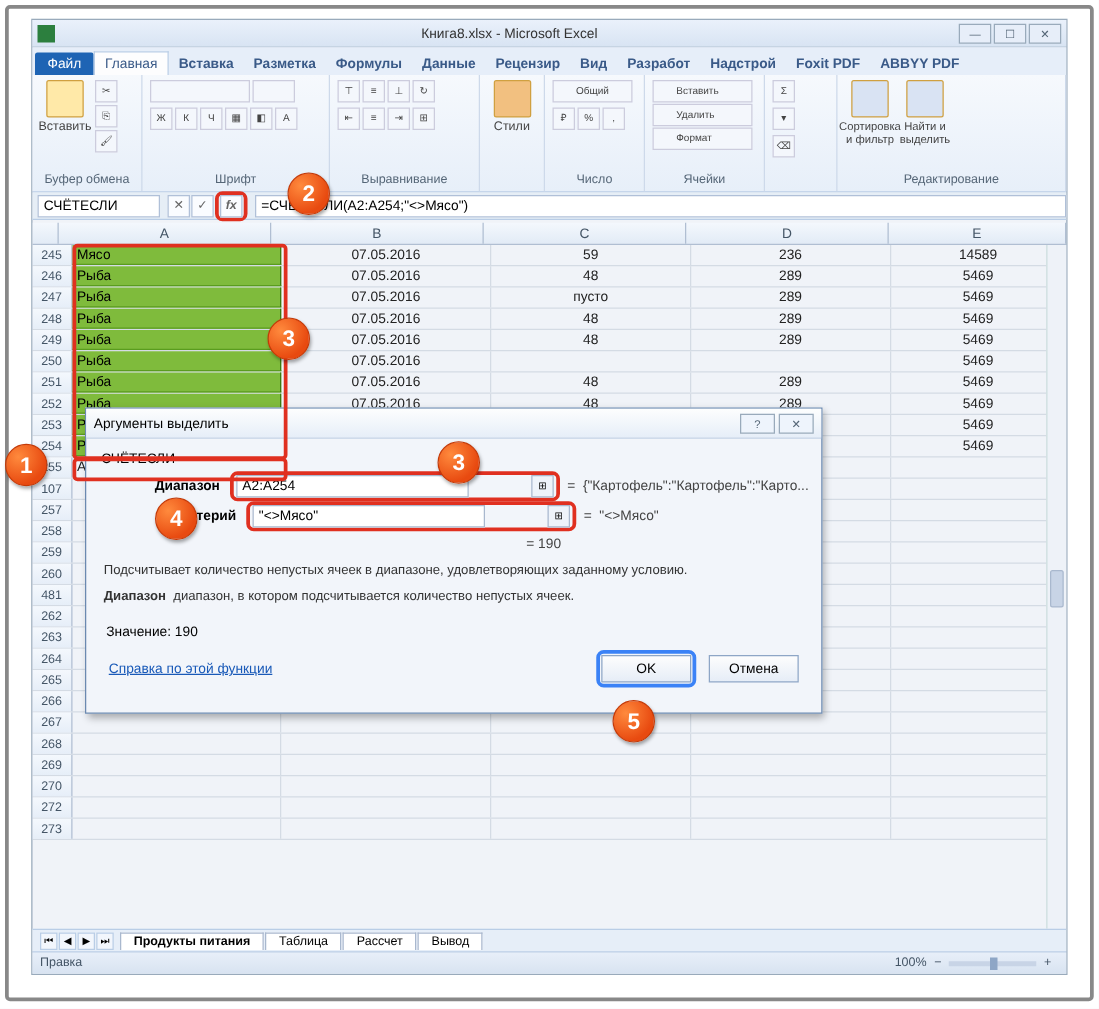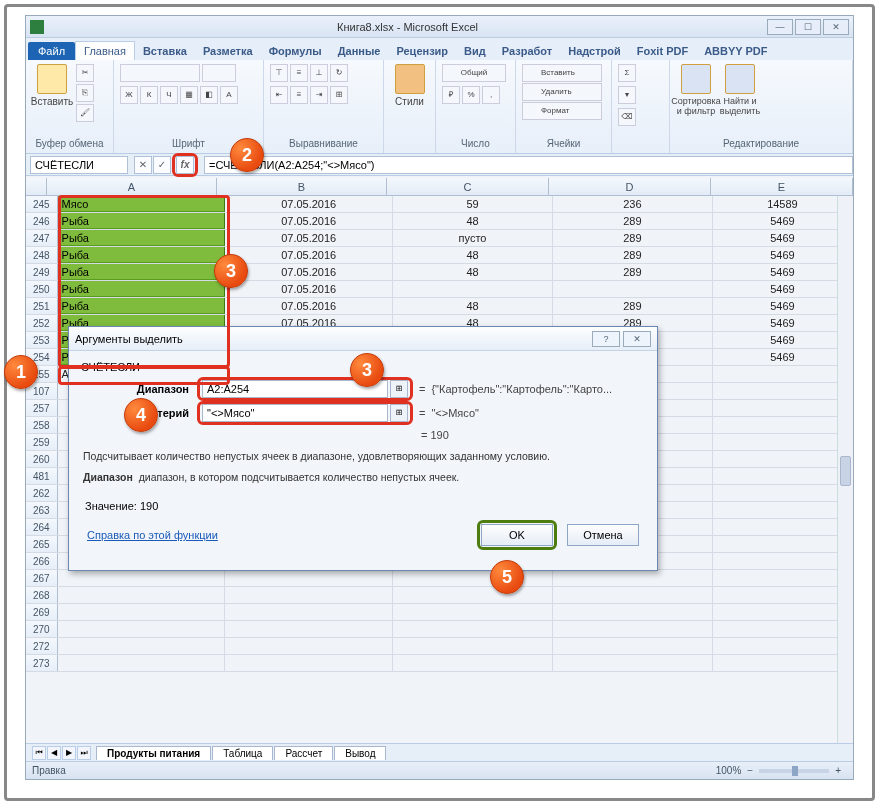--- a/index.html
+++ b/index.html
@@ -71,22 +71,22 @@
 .dialog .refbtn { width: 18px; height: 18px; border: 1px solid #a9b8ce; background: #eef3fa; margin-left: 2px; font-size: 8px; text-align: center; line-height: 15px; }
 .dialog .argeq { padding: 0 6px; color: #444; }
 .dialog .argres { color: #444; }
 .dialog .desc { padding: 8px 4px 4px; line-height: 1.4; color: #333; font-size: 10.5px; }
 .dialog .desc b { font-weight: bold; }
 .dialog .val { padding: 12px 6px 4px; }
 .dialog .dfooter { display: flex; align-items: center; padding: 4px 8px 10px; gap: 10px; }
 .dialog .dfooter a { color: #1a5ab8; text-decoration: underline; cursor: pointer; }
 .dialog .dfooter .fsp { flex: 1; }
 .dialog .btn { width: 72px; height: 22px; border: 1px solid #8ea6c6; background: linear-gradient(#fdfdfd,#e6edf7); text-align: center; line-height: 20px; font-size: 11px; }
-.red-frame { border: 3px solid #4d7c0f; border-radius: 6px; padding: 1px; }
-.arg-red-wrap { border: 3px solid #e03020; border-radius: 6px; padding: 0 2px; display: flex; align-items: center; height: 24px; }
+.red-frame { border: 3px solid #3b82f6; border-radius: 6px; padding: 1px; }
+.arg-red-wrap { border: 3px solid #e03020; border-radius: 6px; padding: 0 2px; display: flex; align-items: center; height: 24px; gap: 48px; }
 
 
 .sheet-tabs { position: absolute; left: 0; right: 0; bottom: 18px; height: 18px; background: #e6eef8; border-top: 1px solid #b9cde6; display: flex; align-items: center; font-size: 10px; padding-left: 6px; gap: 1px; }
 .sht { padding: 1px 10px; background: #fff; border: 1px solid #a9b8ce; border-bottom: none; }
 .sht.active { font-weight: bold; }
 .nav-arrows { display: flex; gap: 1px; margin-right: 4px; }
 .nav-arrows div { width: 14px; height: 14px; border: 1px solid #b9cde6; background: #f2f6fc; font-size: 8px; text-align: center; line-height: 12px; }
 .statusbar { position: absolute; left: 0; right: 0; bottom: 0; height: 18px; background: linear-gradient(#e8eff9,#d8e3f1); border-top: 1px solid #b9cde6; display: flex; align-items: center; font-size: 10px; padding: 0 6px; color: #456; }
 
 

